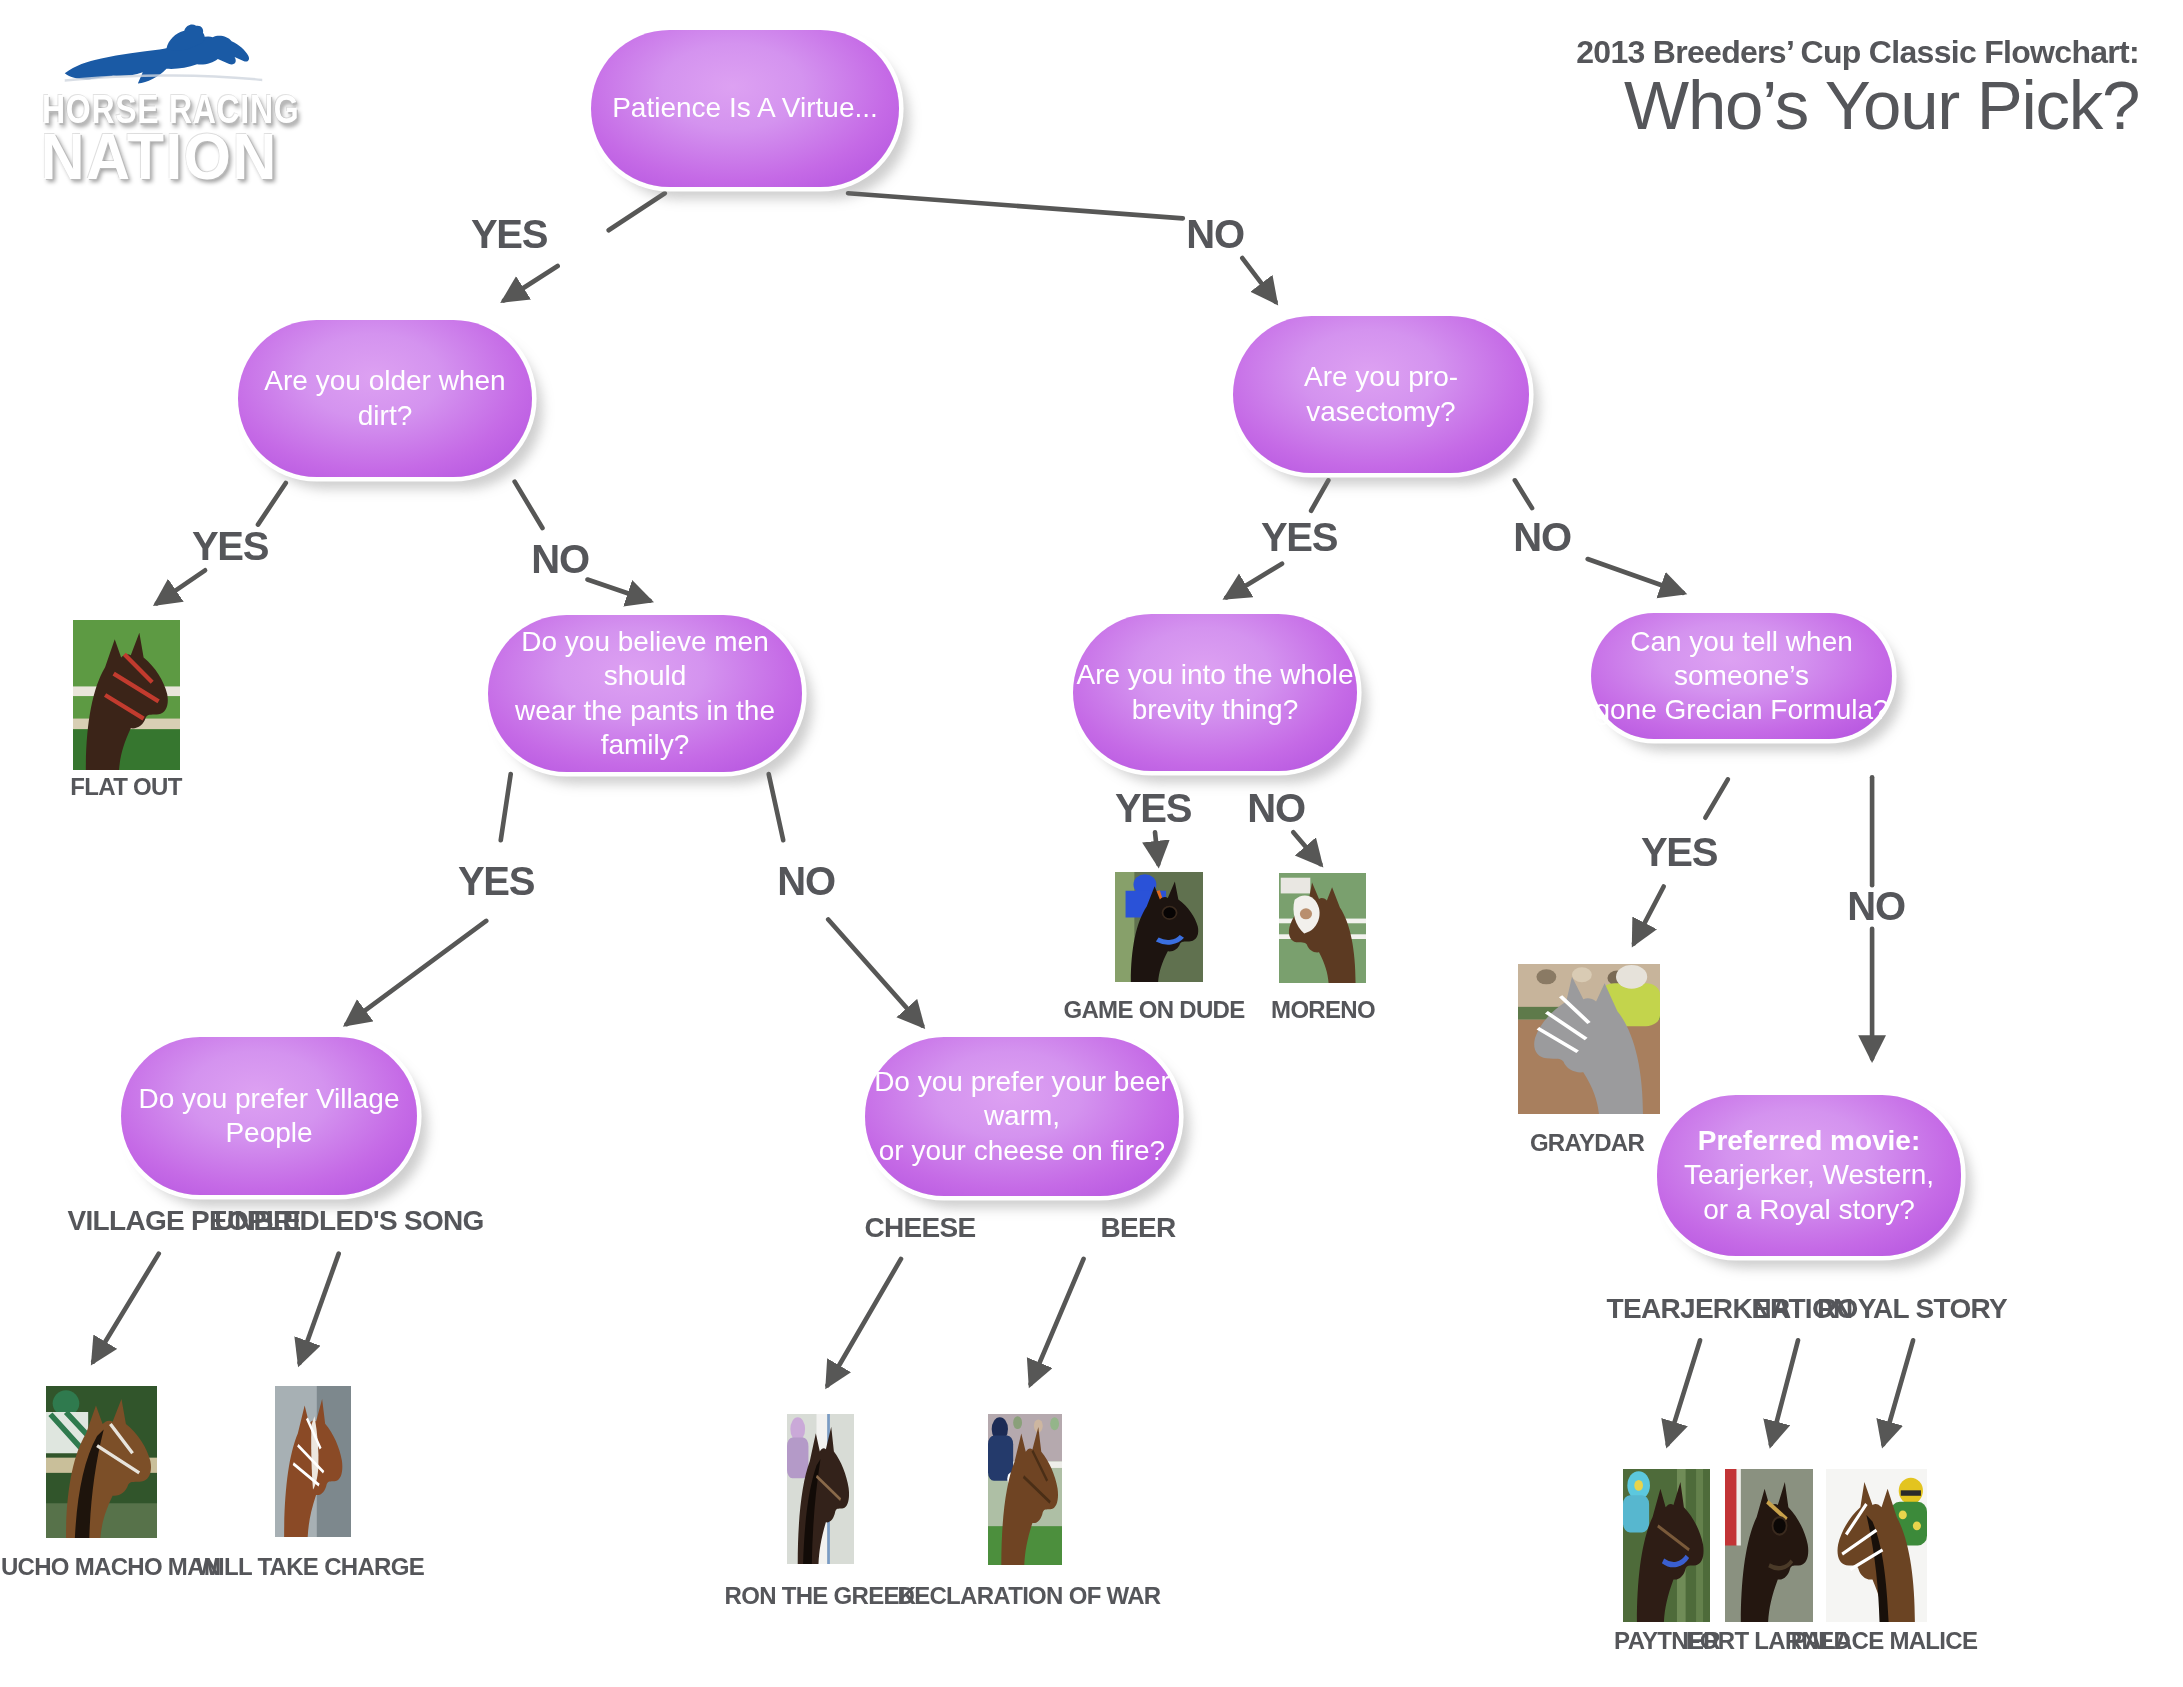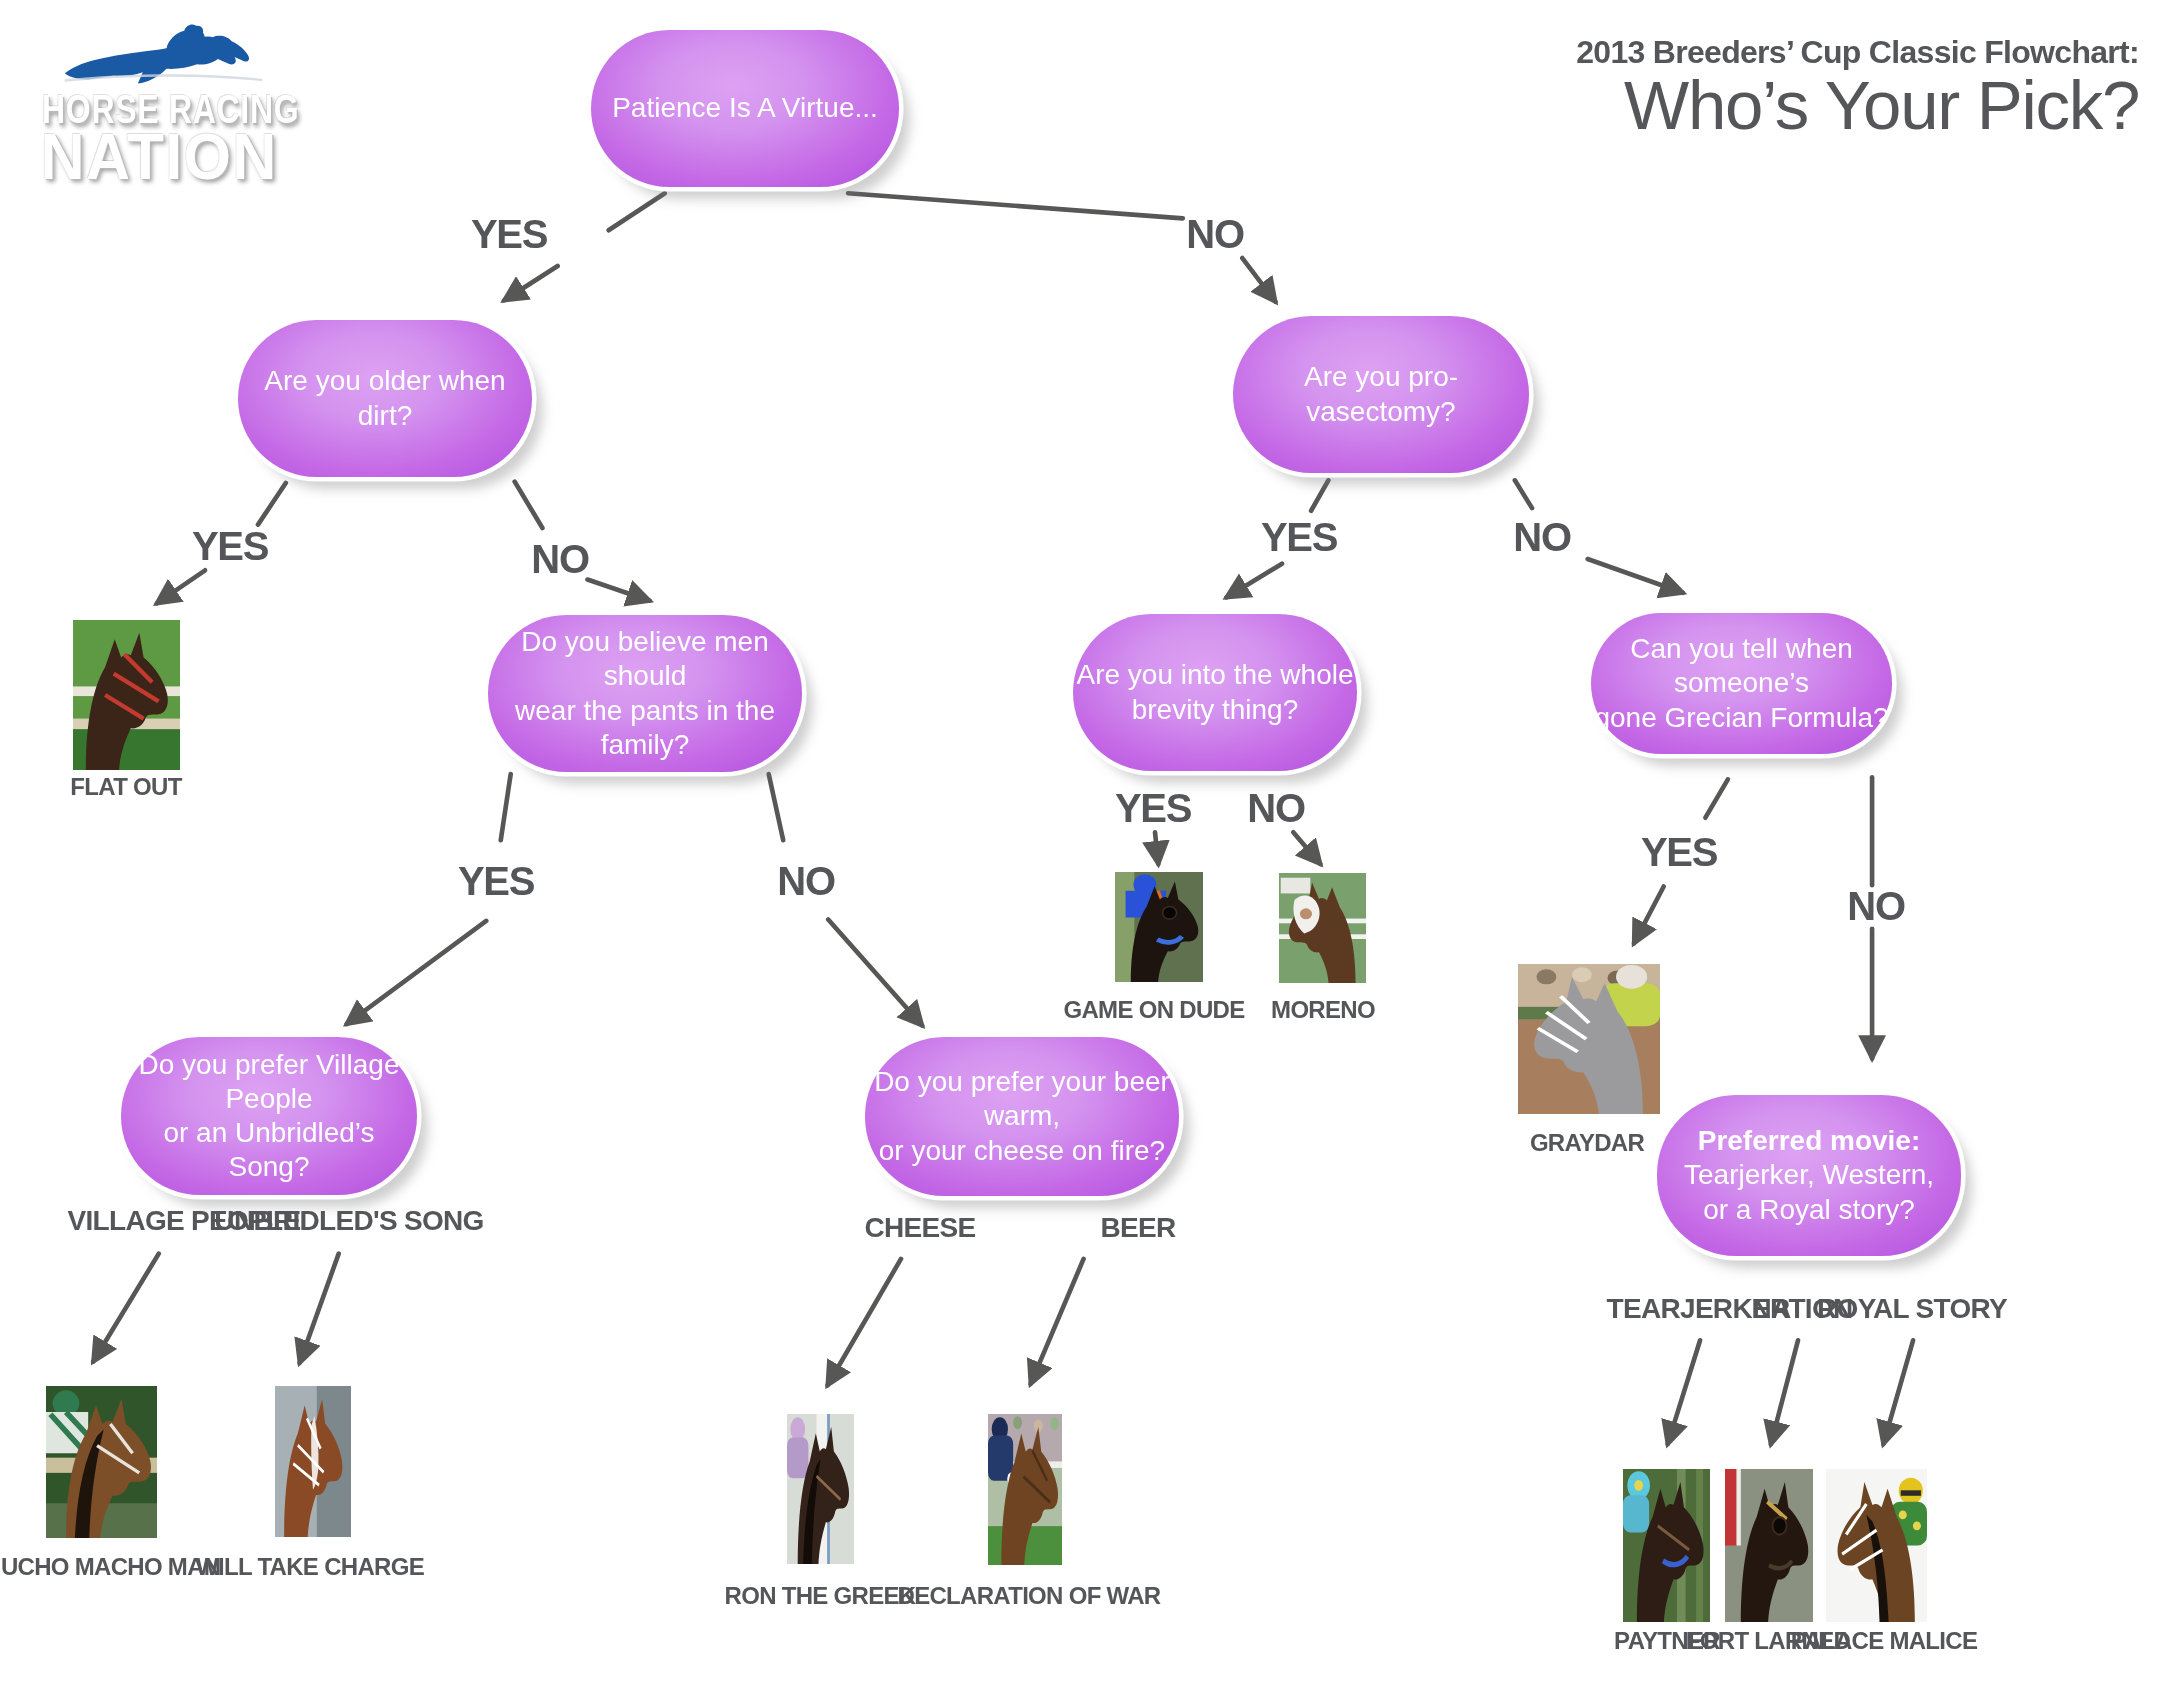--- a/index.html
+++ b/index.html
@@ -23,21 +23,21 @@
     background:radial-gradient(ellipse at 46% 36%,#dda1f2 0%,#d493ef 30%,#c56ae6 66%,#b04edd 100%);
     box-shadow:0 0 0 4.6px #ffffff,10.6px 12px 12px rgba(125,125,125,.38);
     display:flex;flex-direction:column;align-items:center;justify-content:center;
     color:#fff;font-size:28px;line-height:1.22;text-align:center;}
   .bubble .bold{font-weight:bold;}
   #n-root{left:591px;top:30px;width:308px;height:157px;}
   #n-older{left:238px;top:320px;width:294px;height:157px;}
   #n-vasectomy{left:1233px;top:316px;width:296px;height:157px;}
   #n-pants{left:488px;top:615px;width:314px;height:157px;}
   #n-brevity{left:1073px;top:614px;width:284px;height:157px;}
-  #n-grecian{left:1591px;top:613px;width:301px;height:141px;}
+  #n-grecian{left:1591px;top:613px;width:301px;height:126px;}
   #n-village{left:121px;top:1037px;width:296px;height:158px;}
   #n-beer{left:865px;top:1037px;width:314px;height:159px;}
   #n-movie{left:1657px;top:1095px;width:304px;height:161px;}
 
   
   .branch{position:absolute;transform:translate(-50%,-50%);color:#55565a;font-weight:bold;
     font-size:40px;letter-spacing:-1.3px;white-space:nowrap;}
   .branch.opt{font-size:28px;letter-spacing:-0.7px;}
   #b-root-yes{left:509px;top:234px;}   #b-root-no{left:1215px;top:234px;}
   #b-older-yes{left:230px;top:546px;}  #b-older-no{left:560px;top:559px;}
@@ -158,21 +158,20 @@
   <div class="bubble" id="n-brevity">
     <span>Are you into the whole</span>
     <span>brevity thing?</span>
   </div>
   <div class="bubble" id="n-grecian">
     <span>Can you tell when someone’s</span>
     <span>gone Grecian Formula?</span>
   </div>
   <div class="bubble" id="n-village">
     <span>Do you prefer Village People</span>
-    <span>or an Unbridled’s Song?</span>
   </div>
   <div class="bubble" id="n-beer">
     <span>Do you prefer your beer warm,</span>
     <span>or your cheese on fire?</span>
   </div>
   <div class="bubble" id="n-movie">
     <span class="bold">Preferred movie:</span>
     <span>Tearjerker, Western,</span>
     <span>or a Royal story?</span>
   </div>

